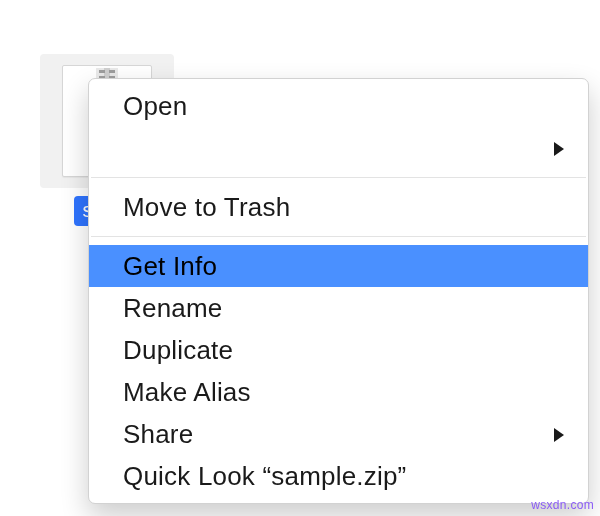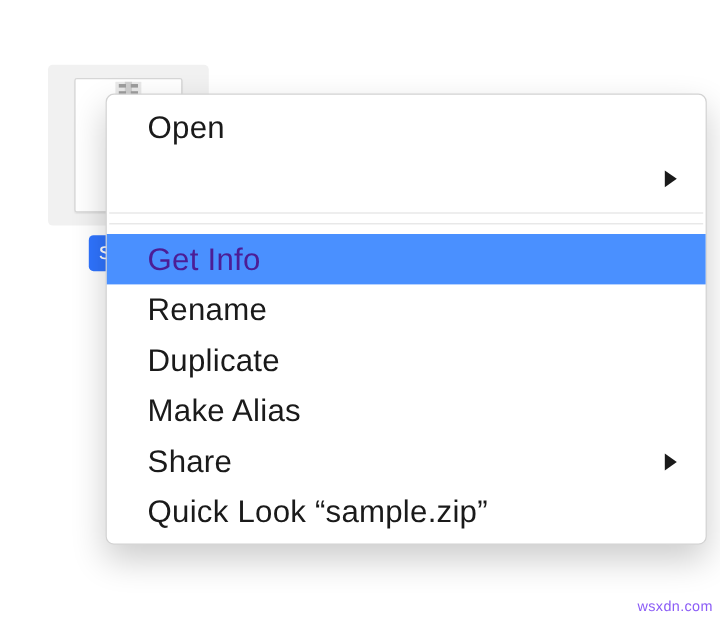--- a/index.html
+++ b/index.html
@@ -55,21 +55,21 @@
       padding: 0 30px 0 34px;
       font-size: 26px;
       line-height: 42px;
       color: #1a1a1a;
       letter-spacing: .2px;
       white-space: nowrap;
       cursor: default;
     }
     .mi.selected {
       background: #4a90ff;
-      color: #4c1d95;
+      color: #000000;
     }
     .mi .arrow {
       position: absolute;
       right: 22px;
       top: 50%;
       transform: translateY(-50%);
     }
     .sep {
       height: 1px;
       background: #e3e3e3;
@@ -122,20 +122,23 @@
   <div class="mi">
     <span class="arrow">
       <svg width="14" height="16" viewBox="0 0 14 16">
           <path d="M2 1 L12 8 L2 15 Z" fill="#1a1a1a"></path>
         </svg>
     </span>
   </div>
 
   <div class="sep"></div>
 
+  <div class="mi">
+    <span>Move to Trash</span>
+  </div>
 
   <div class="sep"></div>
 
   <div class="mi selected">
     <span>Get Info</span>
   </div>
   <div class="mi">
     <span>Rename</span>
   </div>
   <div class="mi">

